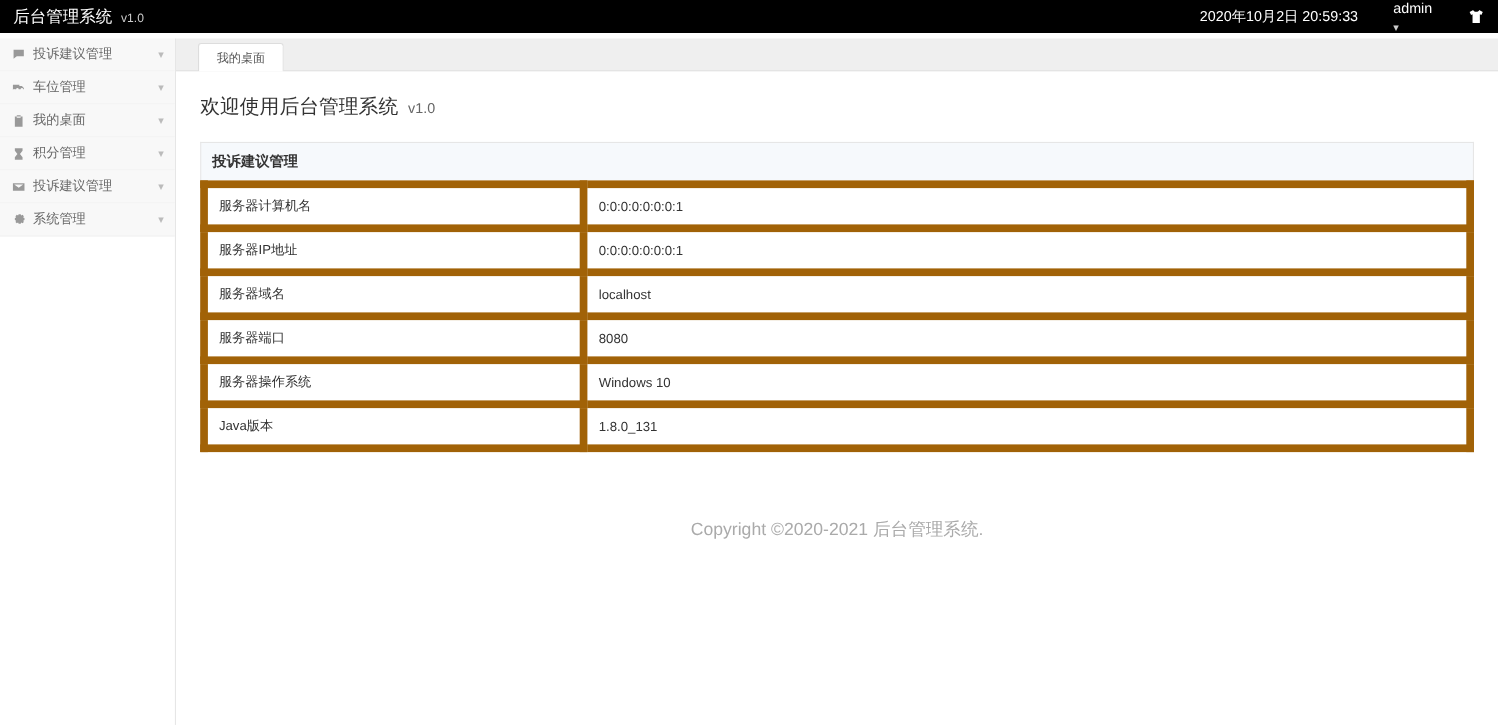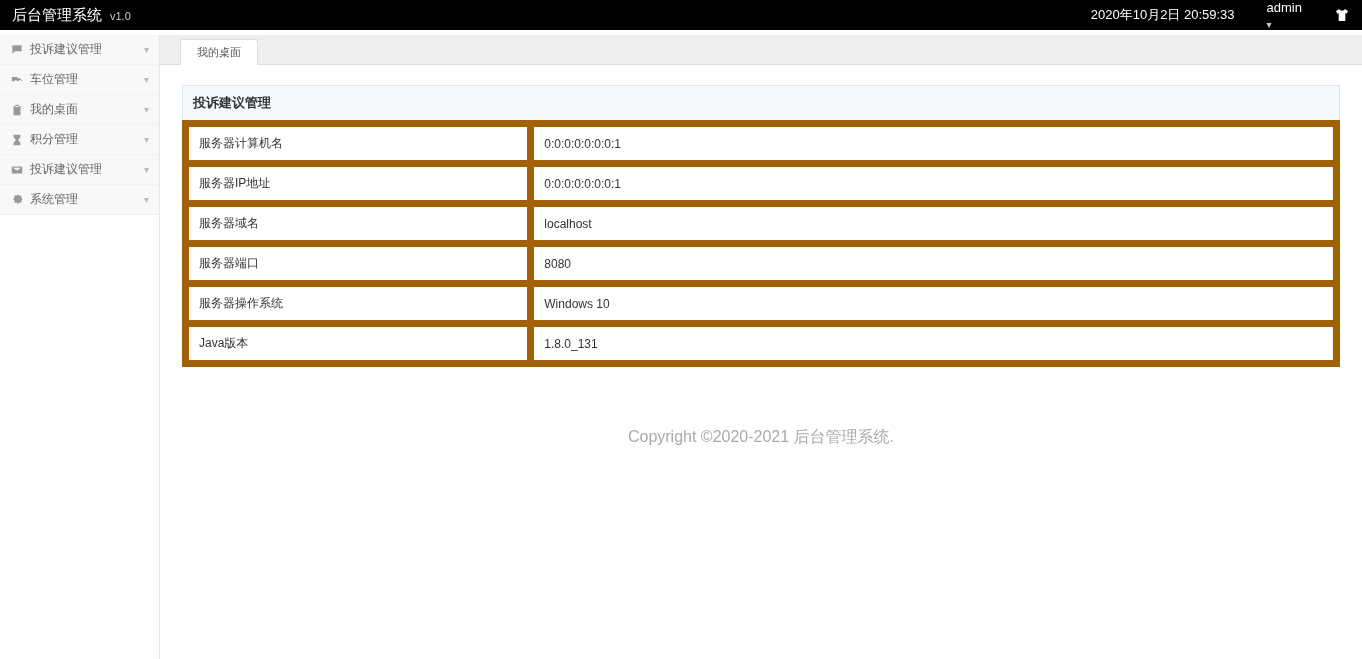--- a/index.html
+++ b/index.html
@@ -224,20 +224,24 @@
 </div>
 <div class="sidebar-toggle">◀</div>
 
 <div class="tabbar">
   <div class="tab">
     <span>我的桌面</span>
   </div>
 </div>
 
 <div class="main">
+  <div class="welcome">
+    <span>欢迎使用后台管理系统</span>
+    <span class="wv">v1.0</span>
+  </div>
 
   <table class="info-table">
     <caption>投诉建议管理</caption>
     <tbody id="server-info-body">
         <tr>
           <td>服务器计算机名</td>
           <td>0:0:0:0:0:0:0:1</td>
         </tr>
         <tr>
           <td>服务器IP地址</td>

